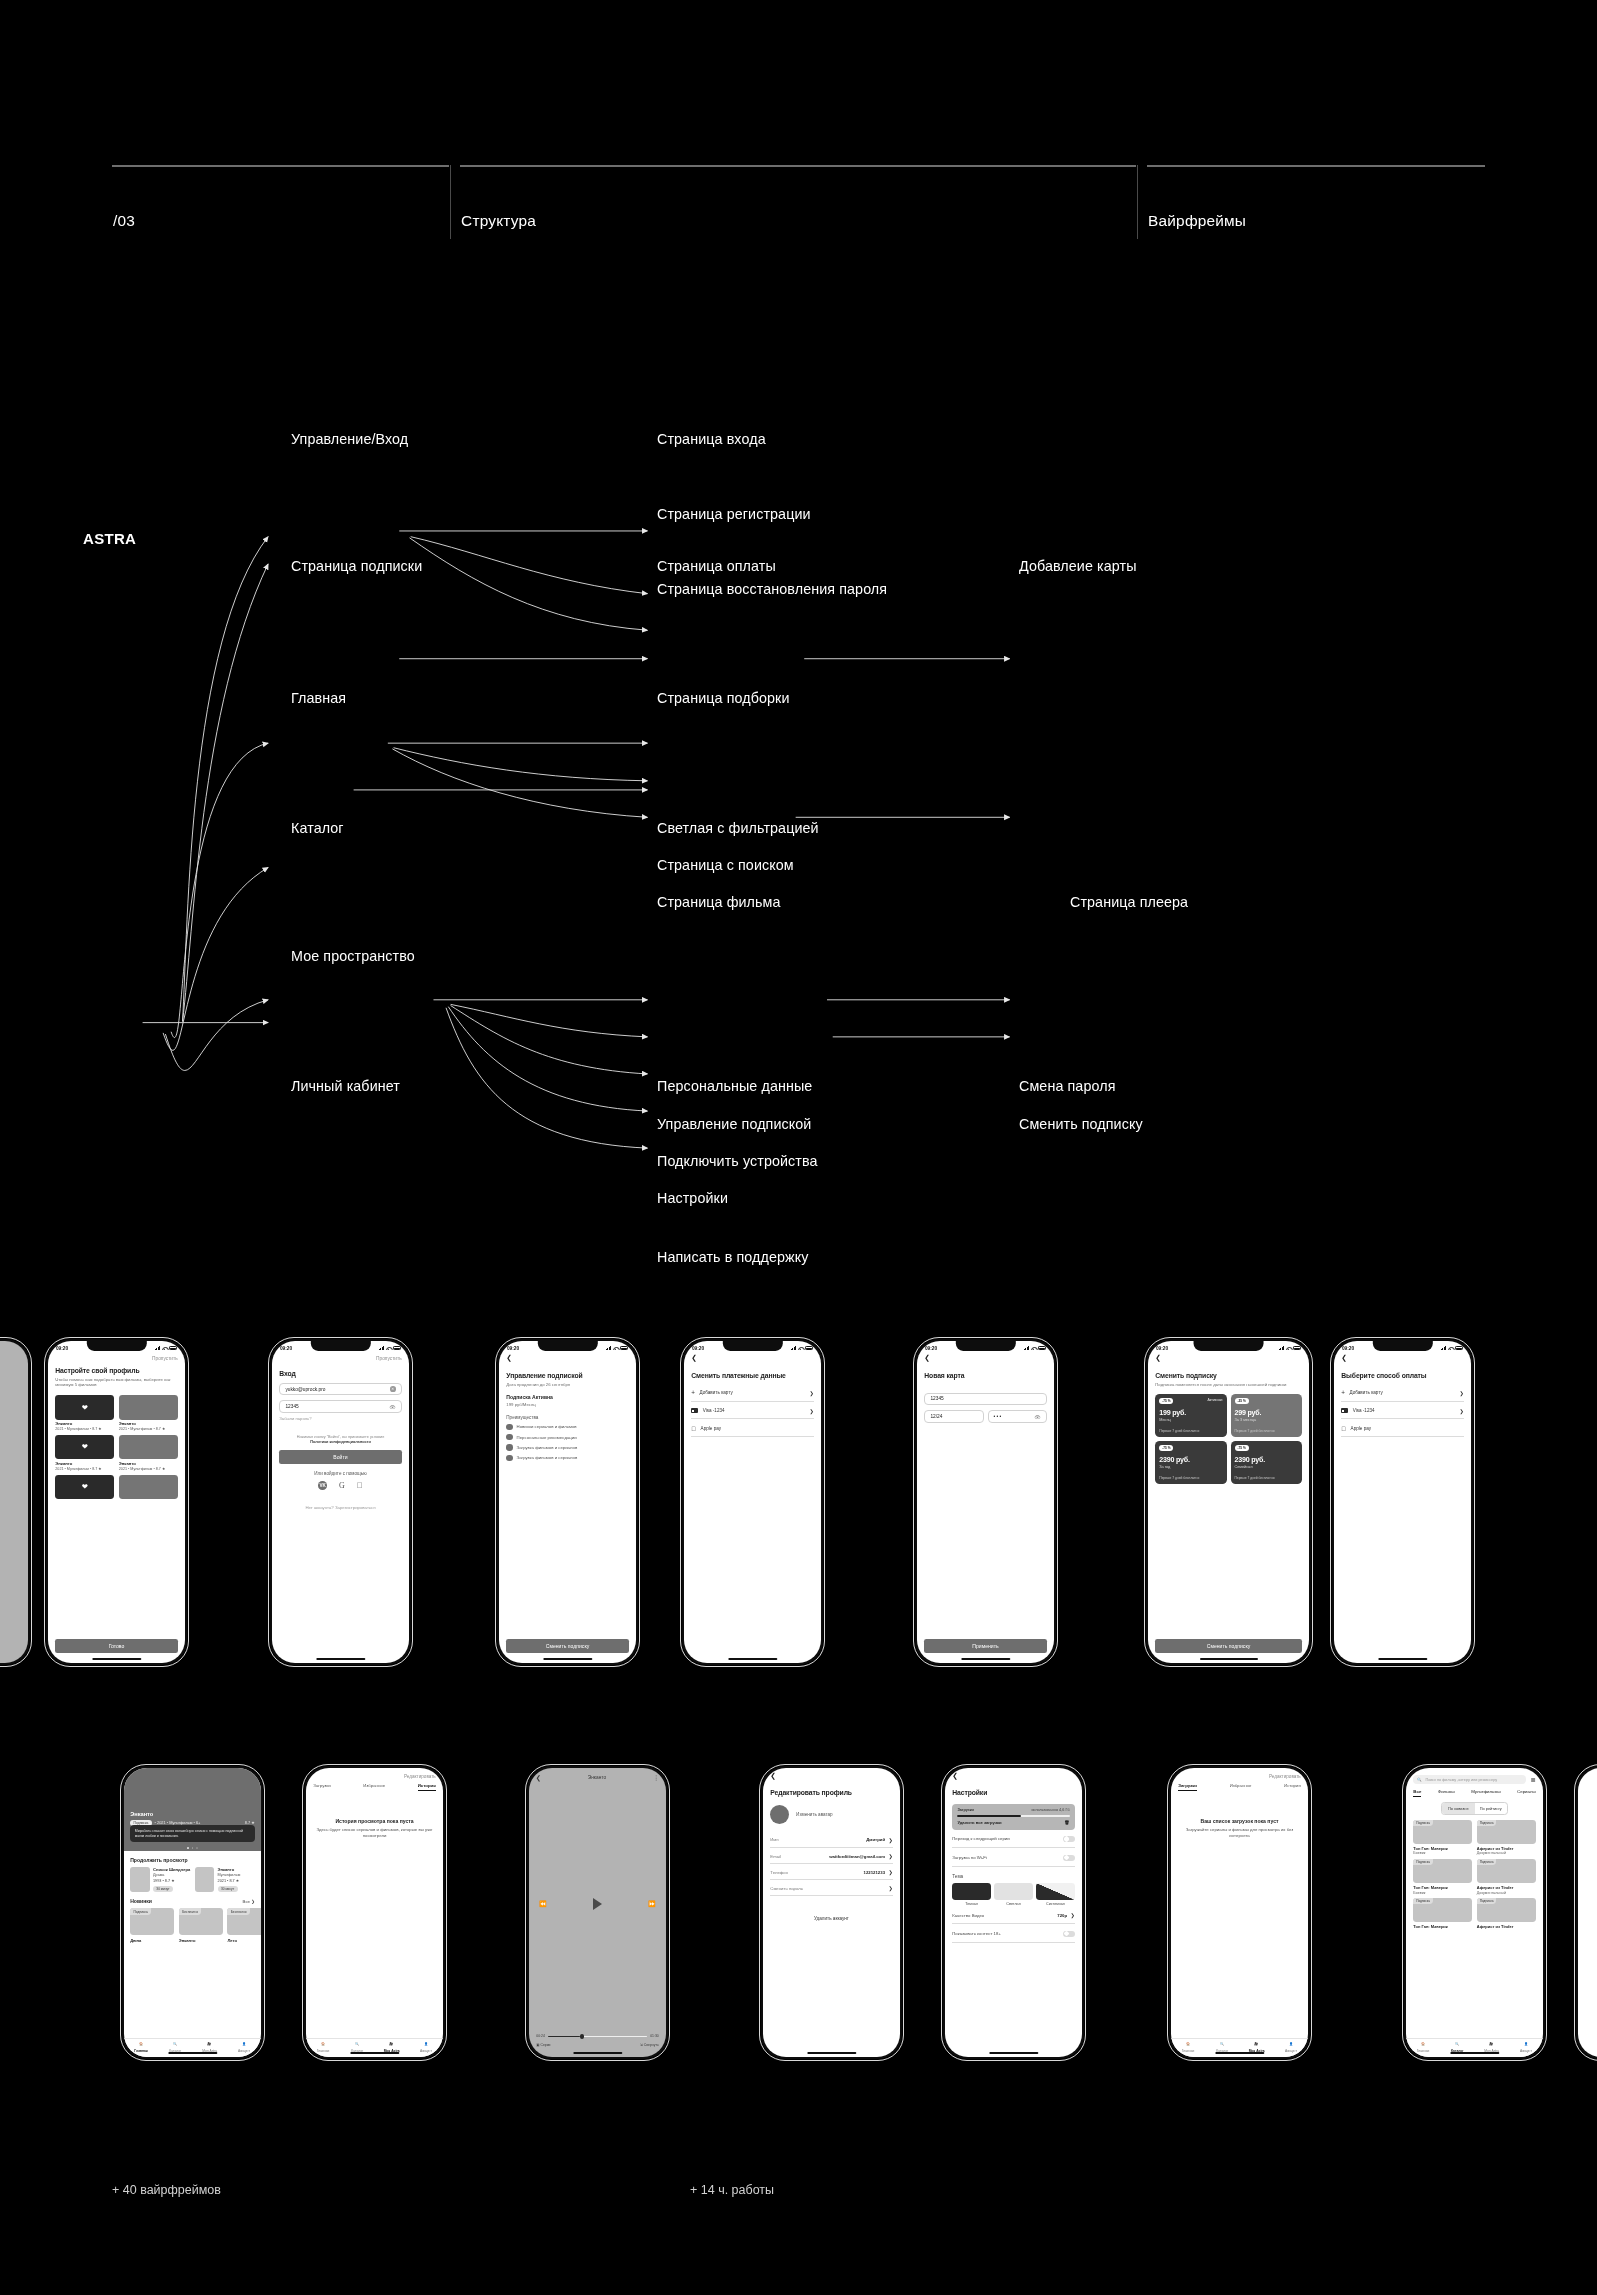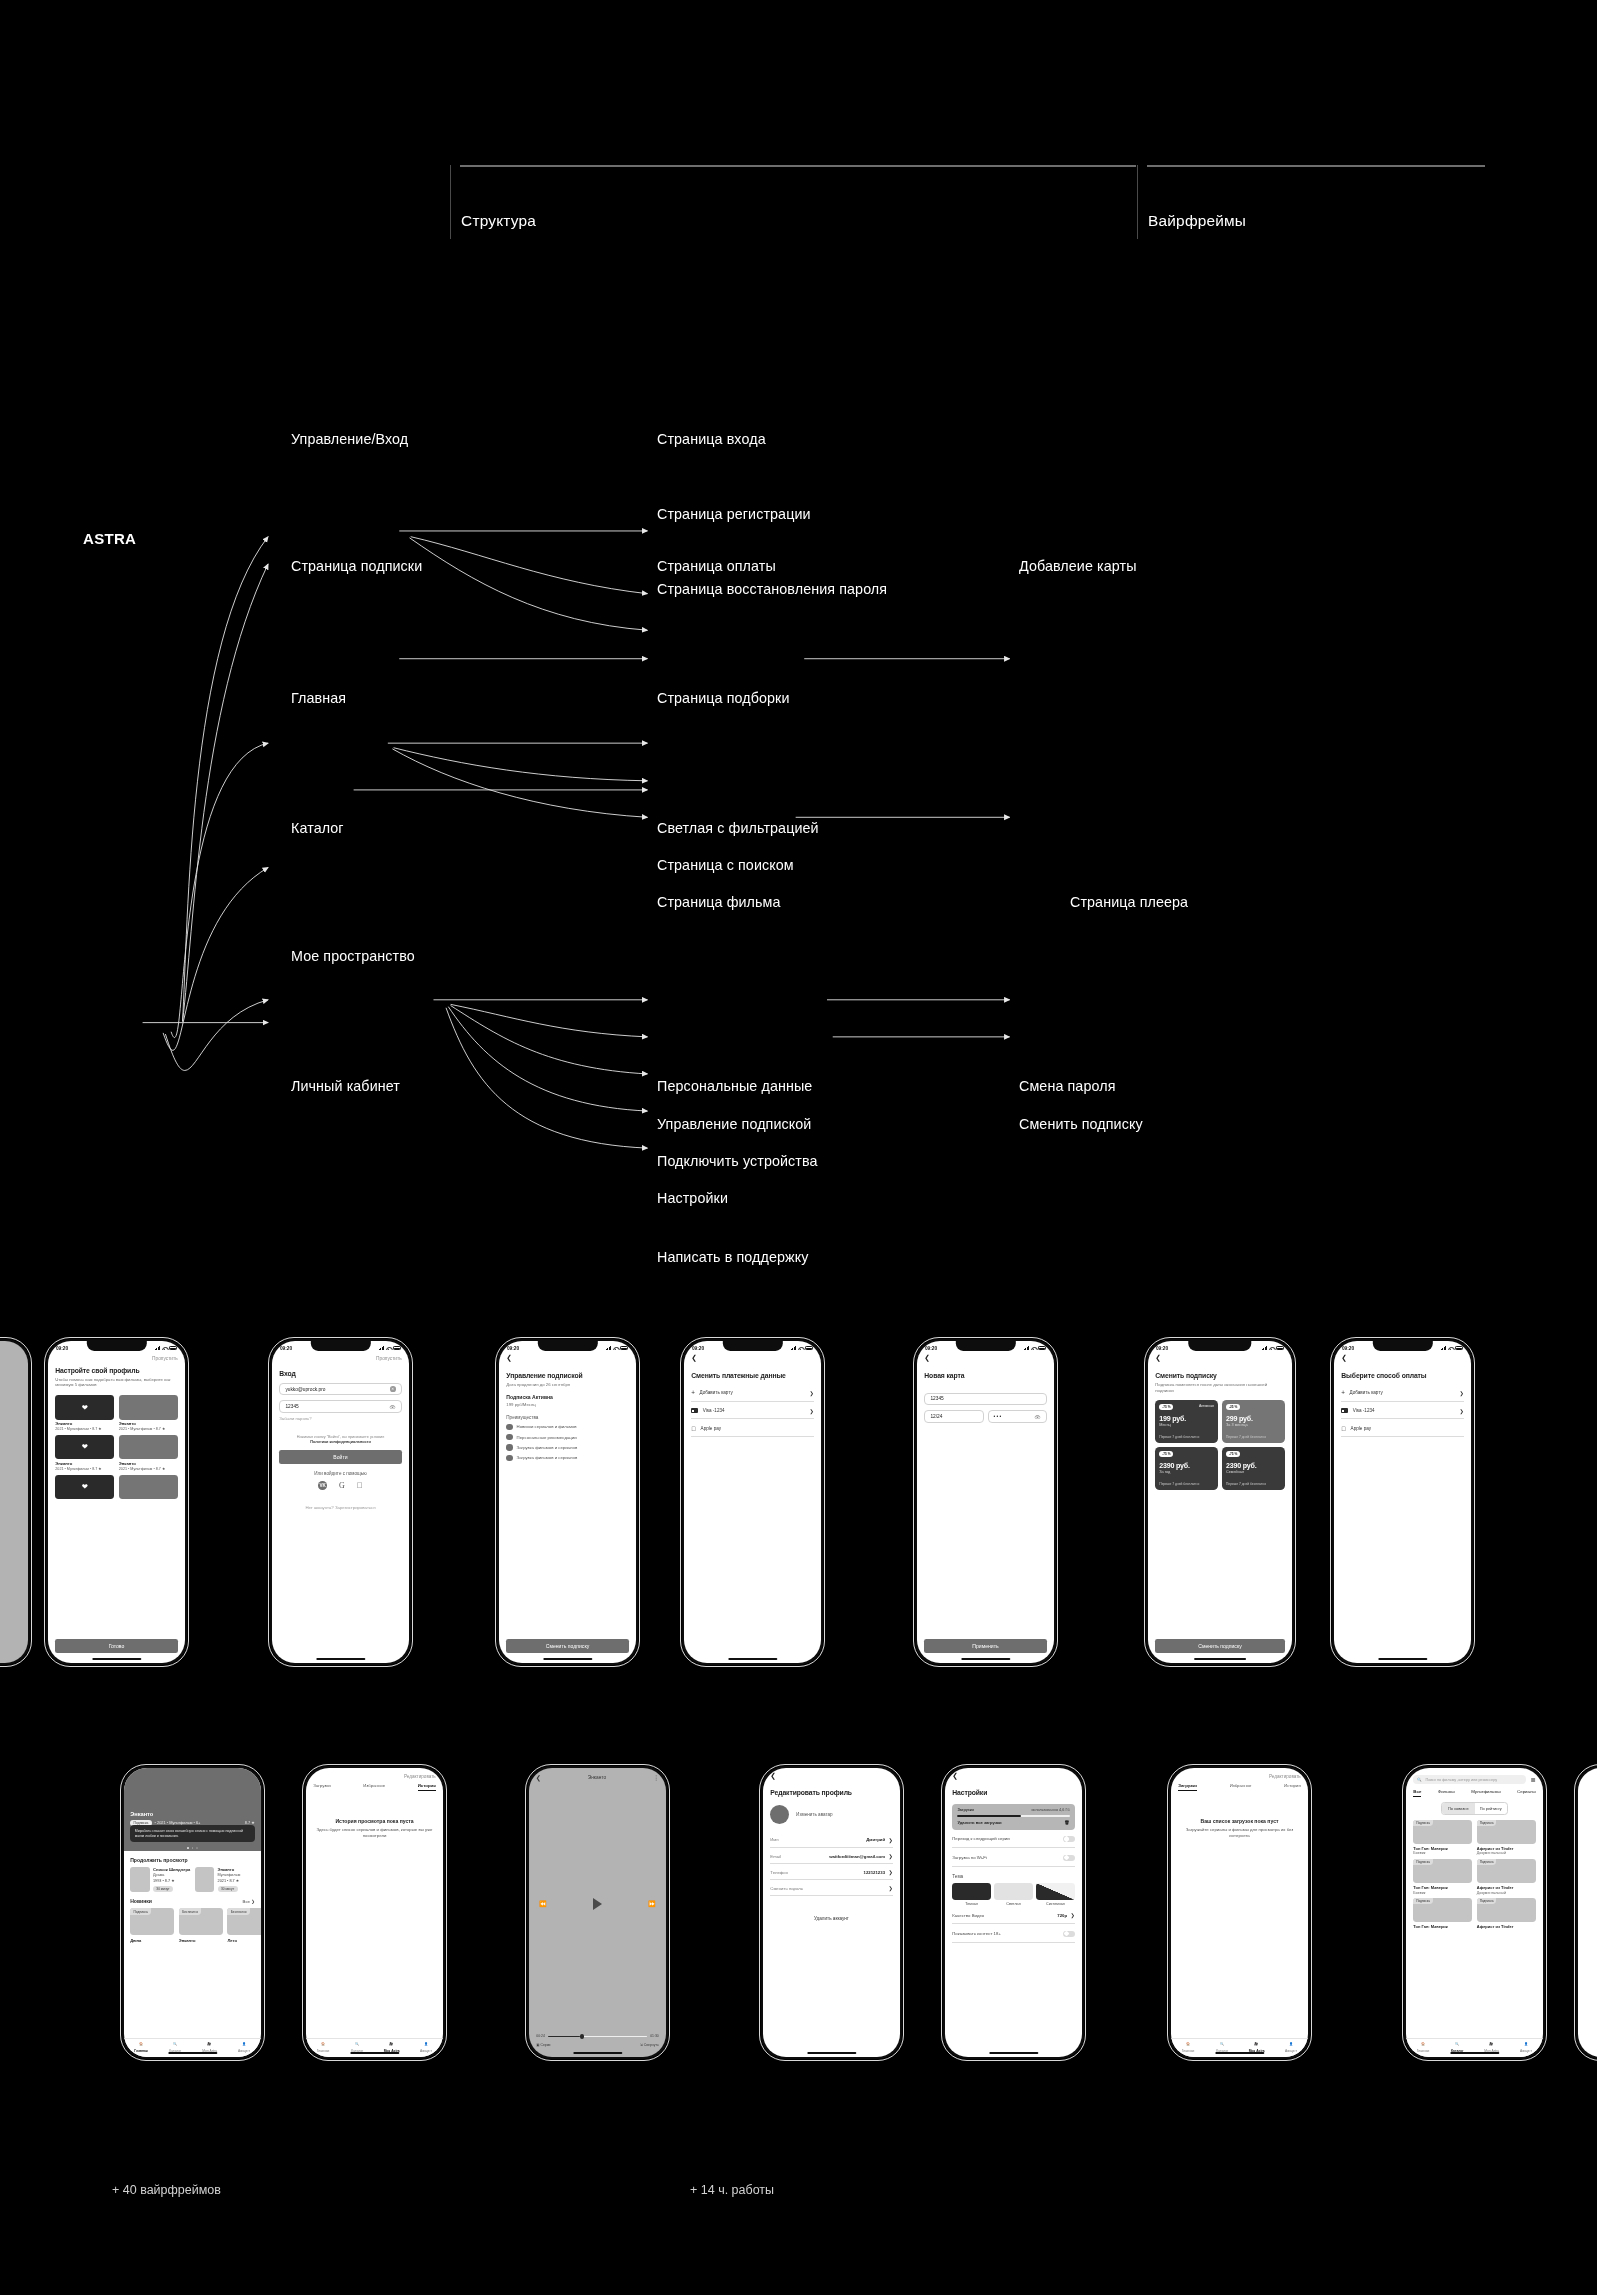--- a/index.html
+++ b/index.html
@@ -231,20 +231,24 @@
   .ccard .cg { font-size:3.7px; color:#666; margin-top:0.6px; }
 
   
   .footer { position:absolute; left:112px; top:2183px; width:1374px; font-size:12.5px; color:#d2d2d2; }
   .footer .f2 { position:absolute; left:578px; top:0; }
 </style>
 </head>
 <body>
 
 <div class="header">
+  <div class="hdr-col" id="hc1">
+    <div class="hdr-rule"></div>
+    <div class="hdr-label">/03</div>
+  </div>
   <div class="hdr-col" id="hc3">
     <div class="hdr-rule"></div>
     <div class="hdr-div"></div>
     <div class="hdr-label">Вайрфреймы</div>
   </div>
   <div class="hdr-col" id="hc2">
     <div class="hdr-rule"></div>
     <div class="hdr-div"></div>
     <div class="hdr-label">Структура</div>
   </div>
@@ -532,21 +536,21 @@
           <span>• • •</span>
           <span style="font-size:5.1px;color:#777;">👁</span>
         </div>
       </div>
       <div class="btn-grey" style="position:absolute;left:7.4px;right:7.4px;bottom:10.3px;">Применить</div>
     </div>
     <div class="homebar"></div>
   </div>
 </div>
 
-<div class="phone" style="left:1144px; top:1337px; width:152px; height:330px;text-decoration:underline;">
+<div class="phone" style="left:1144px; top:1337px; width:169px; height:330px;text-decoration:underline;">
   <div class="screen">
     <div class="notch"></div>
     <div class="statusbar">
       <span>09:20</span>
       <span class="sb-right">
         <span class="bars">
             <i></i>
             <i></i>
             <i></i>
             <i></i>

